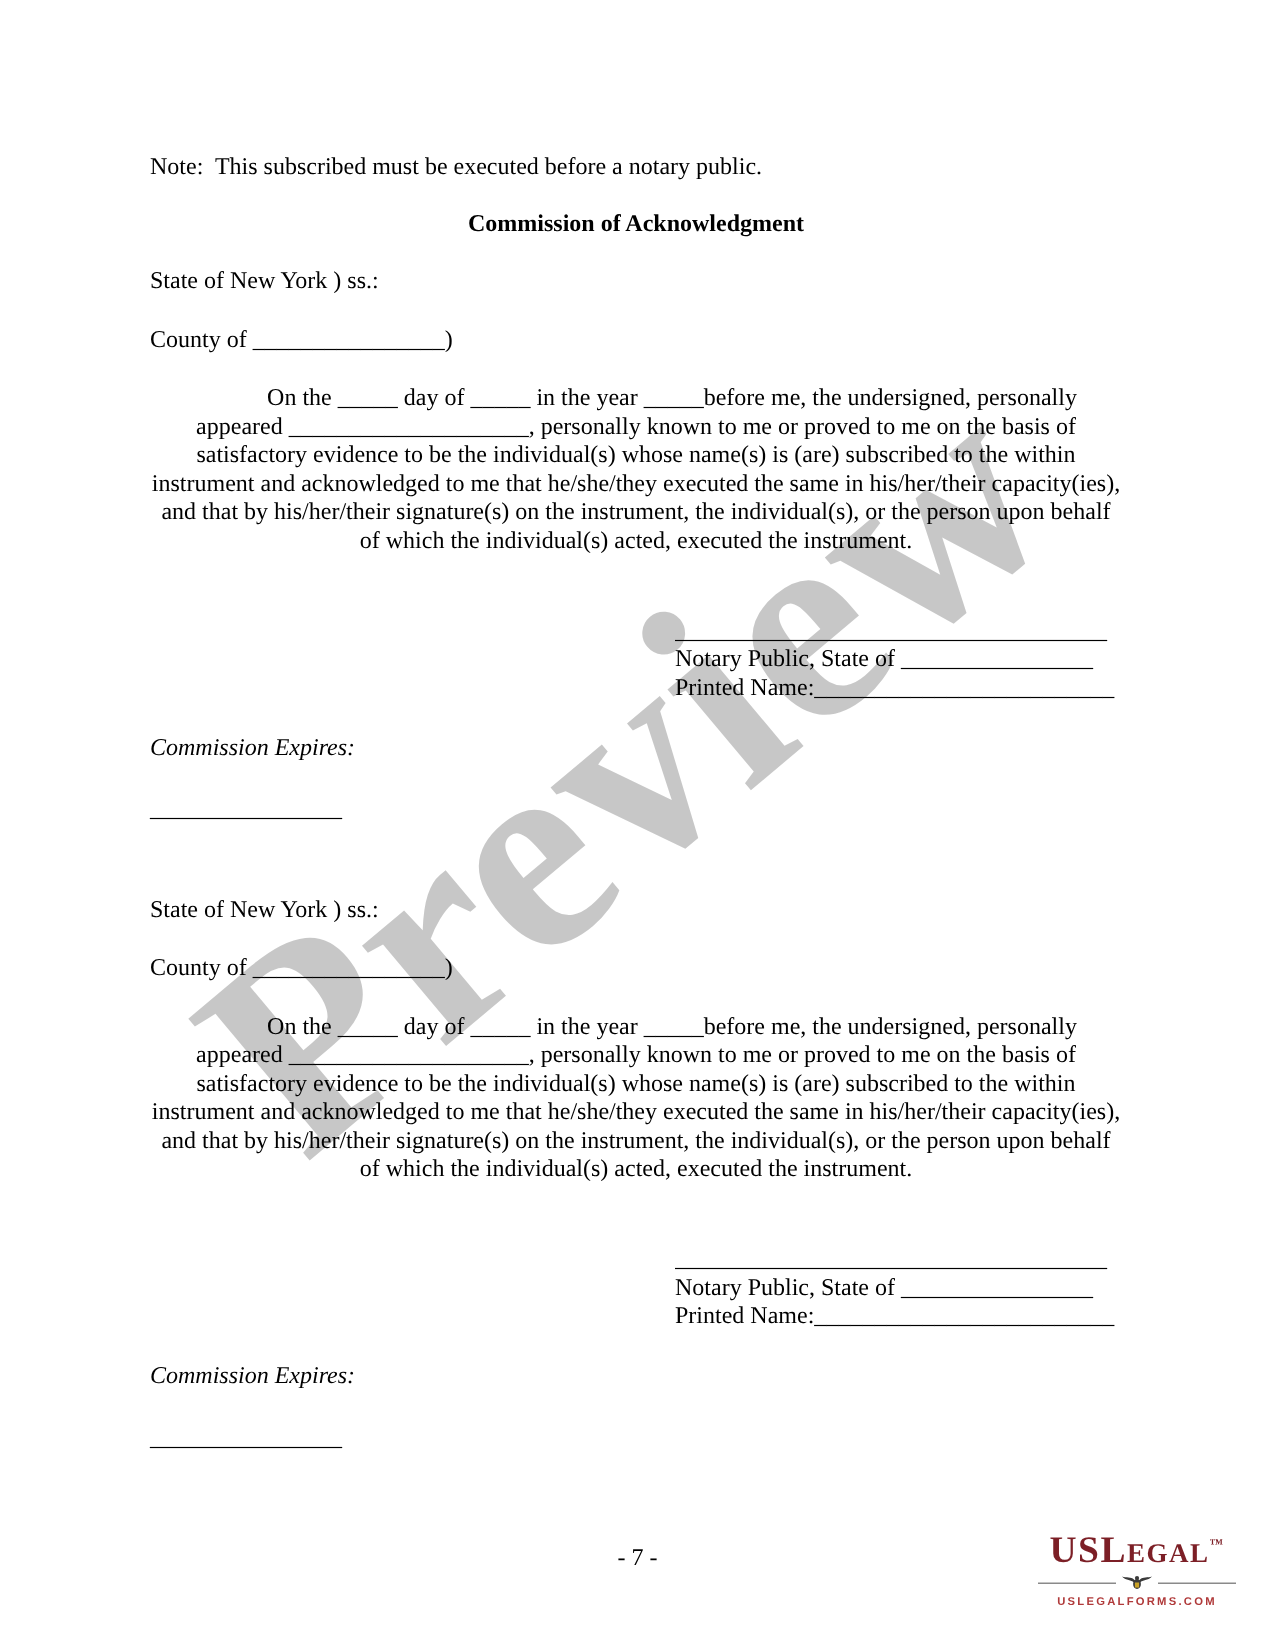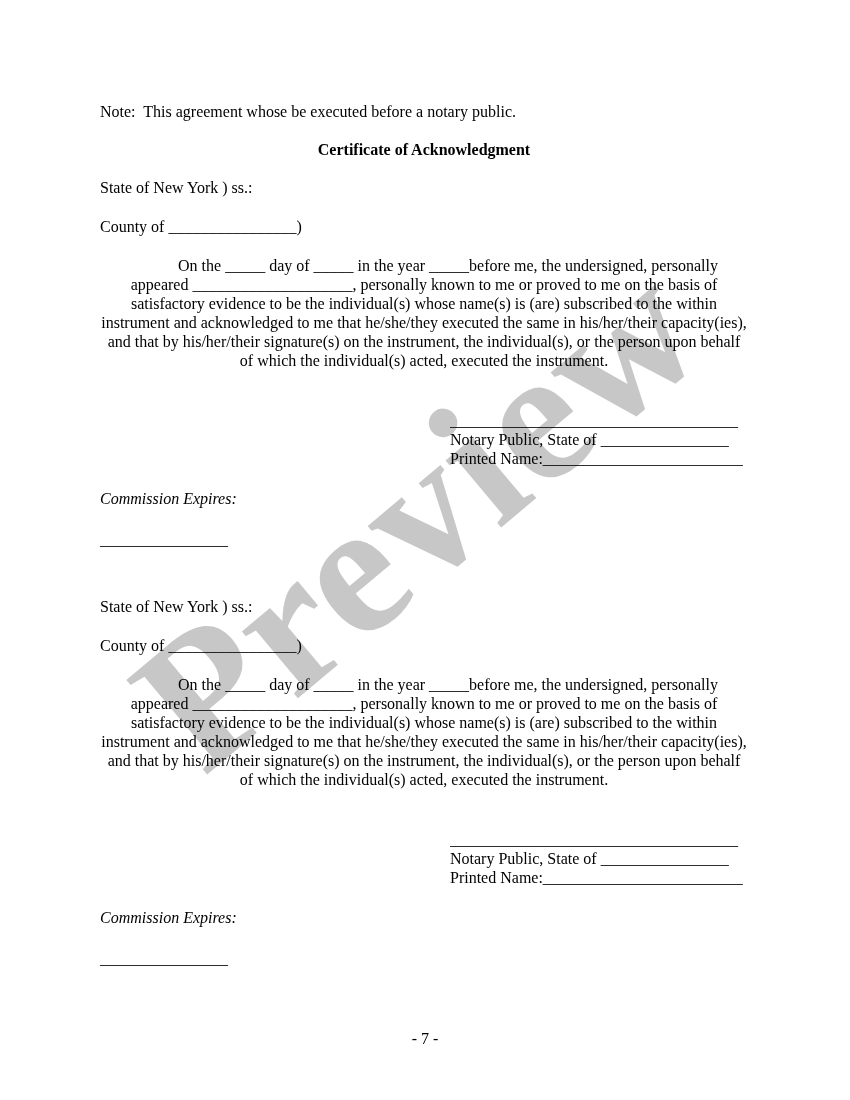--- a/index.html
+++ b/index.html
@@ -104,23 +104,23 @@
 </style>
 </head>
 <body>
 
 <div class="page">
 
   <div class="watermark">Preview</div>
 
   <div class="content">
 
-    <div class="line note">Note:  This agreement whose be executed before a notary public.</div>
+    <div class="line note">Note:  This subscribed must be executed before a notary public.</div>
 
-    <div class="title">Certificate of Acknowledgment</div>
+    <div class="title">Commission of Acknowledgment</div>
 
     <div>
       <div class="line state-line">State of New York ) ss.:</div>
       <div class="line county-line">County of ________________)</div>
       <p class="ack-paragraph">On the _____ day of _____ in the year _____before me, the undersigned, personally appeared ____________________, personally known to me or proved to me on the basis of satisfactory evidence to be the individual(s) whose name(s) is (are) subscribed to the within instrument and acknowledged to me that he/she/they executed the same in his/her/their capacity(ies), and that by his/her/their signature(s) on the instrument, the individual(s), or the person upon behalf of which the individual(s) acted, executed the instrument.</p>
       <div class="notary-block">
         <div>____________________________________</div>
         <div>Notary Public, State of ________________</div>
         <div>Printed Name:_________________________</div>
       </div>
@@ -138,14 +138,28 @@
         <div>Printed Name:_________________________</div>
       </div>
       <div class="commission-label">Commission Expires:</div>
       <div class="commission-blank">________________</div>
     </div>
 
   </div>
 
   <div class="footer-pagenum">- 7 -</div>
 
+  <div class="logo">
+    <div class="logo-brand"><span>US</span><span class="legal">Legal</span><sup>™</sup></div>
+    <div class="logo-rule">
+      <span class="rule"></span>
+      <svg width="22" height="14" viewBox="0 0 22 14">
+        <path d="M1 3 C4 6 7 5 9 7 L11 9 L13 7 C15 5 18 6 21 3 C18 4 15 3 13 5 L11 7 L9 5 C7 3 4 4 1 3 Z" fill="#3a3a3a"></path>
+        <ellipse cx="11" cy="8" rx="2.6" ry="3.4" fill="#3a3a3a"></ellipse>
+        <rect x="9.6" y="7" width="2.8" height="3.4" fill="#c9a227"></rect>
+        <circle cx="11" cy="4" r="1.4" fill="#3a3a3a"></circle>
+      </svg>
+      <span class="rule"></span>
+    </div>
+    <div class="logo-site">USLEGALFORMS.COM</div>
+  </div>
 
 </div>
 
 </body></html>

